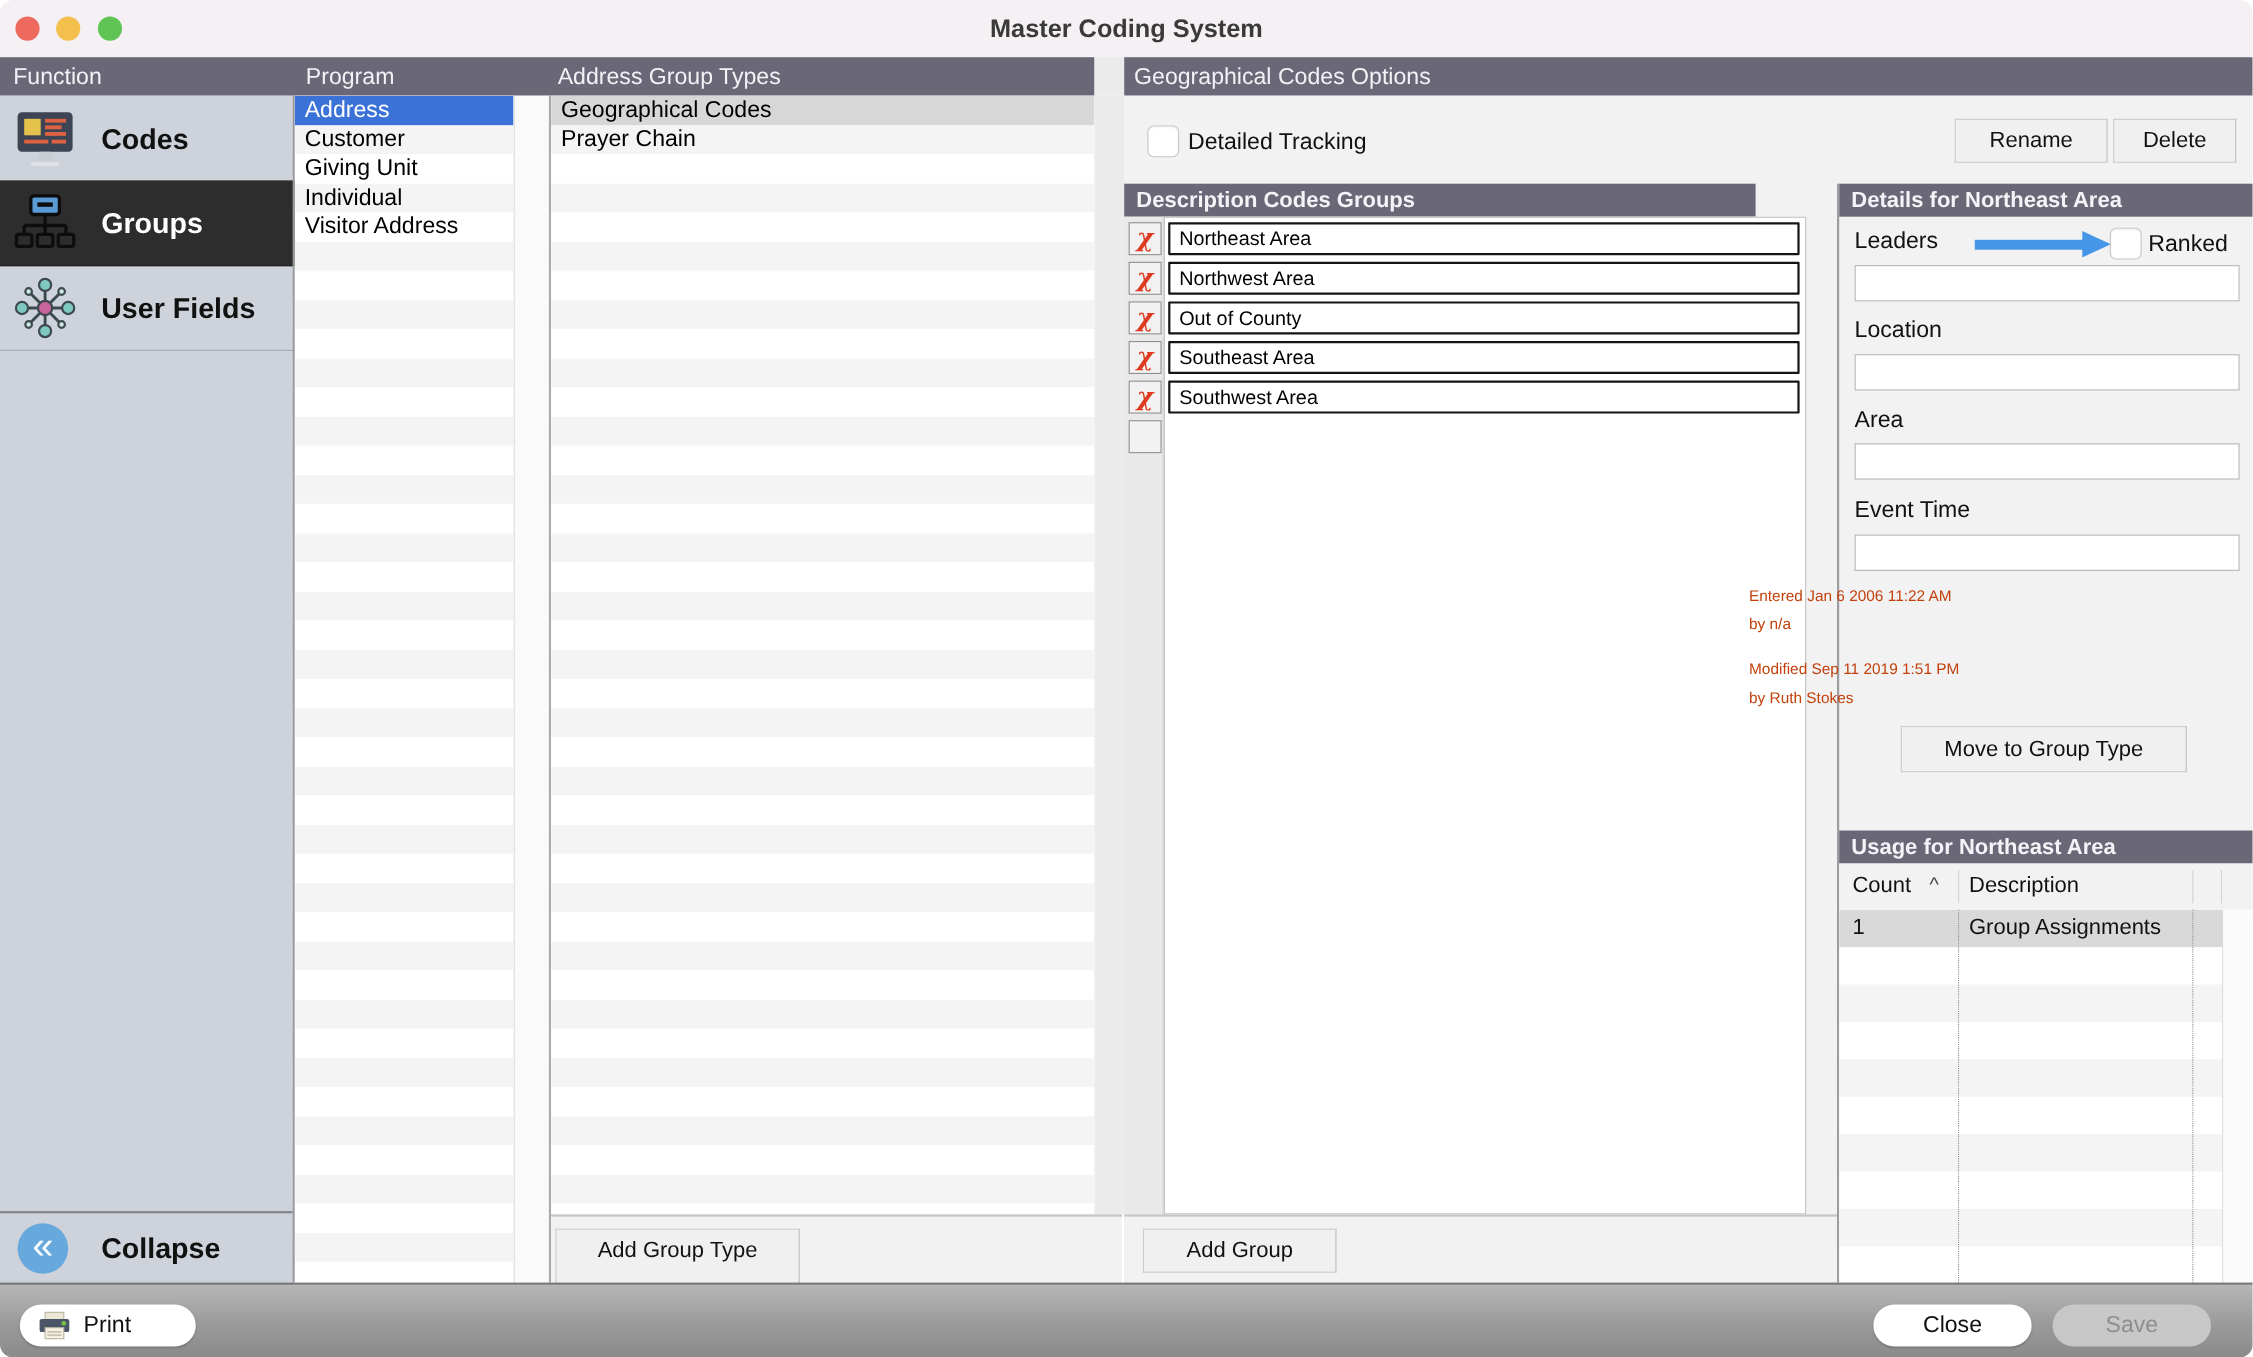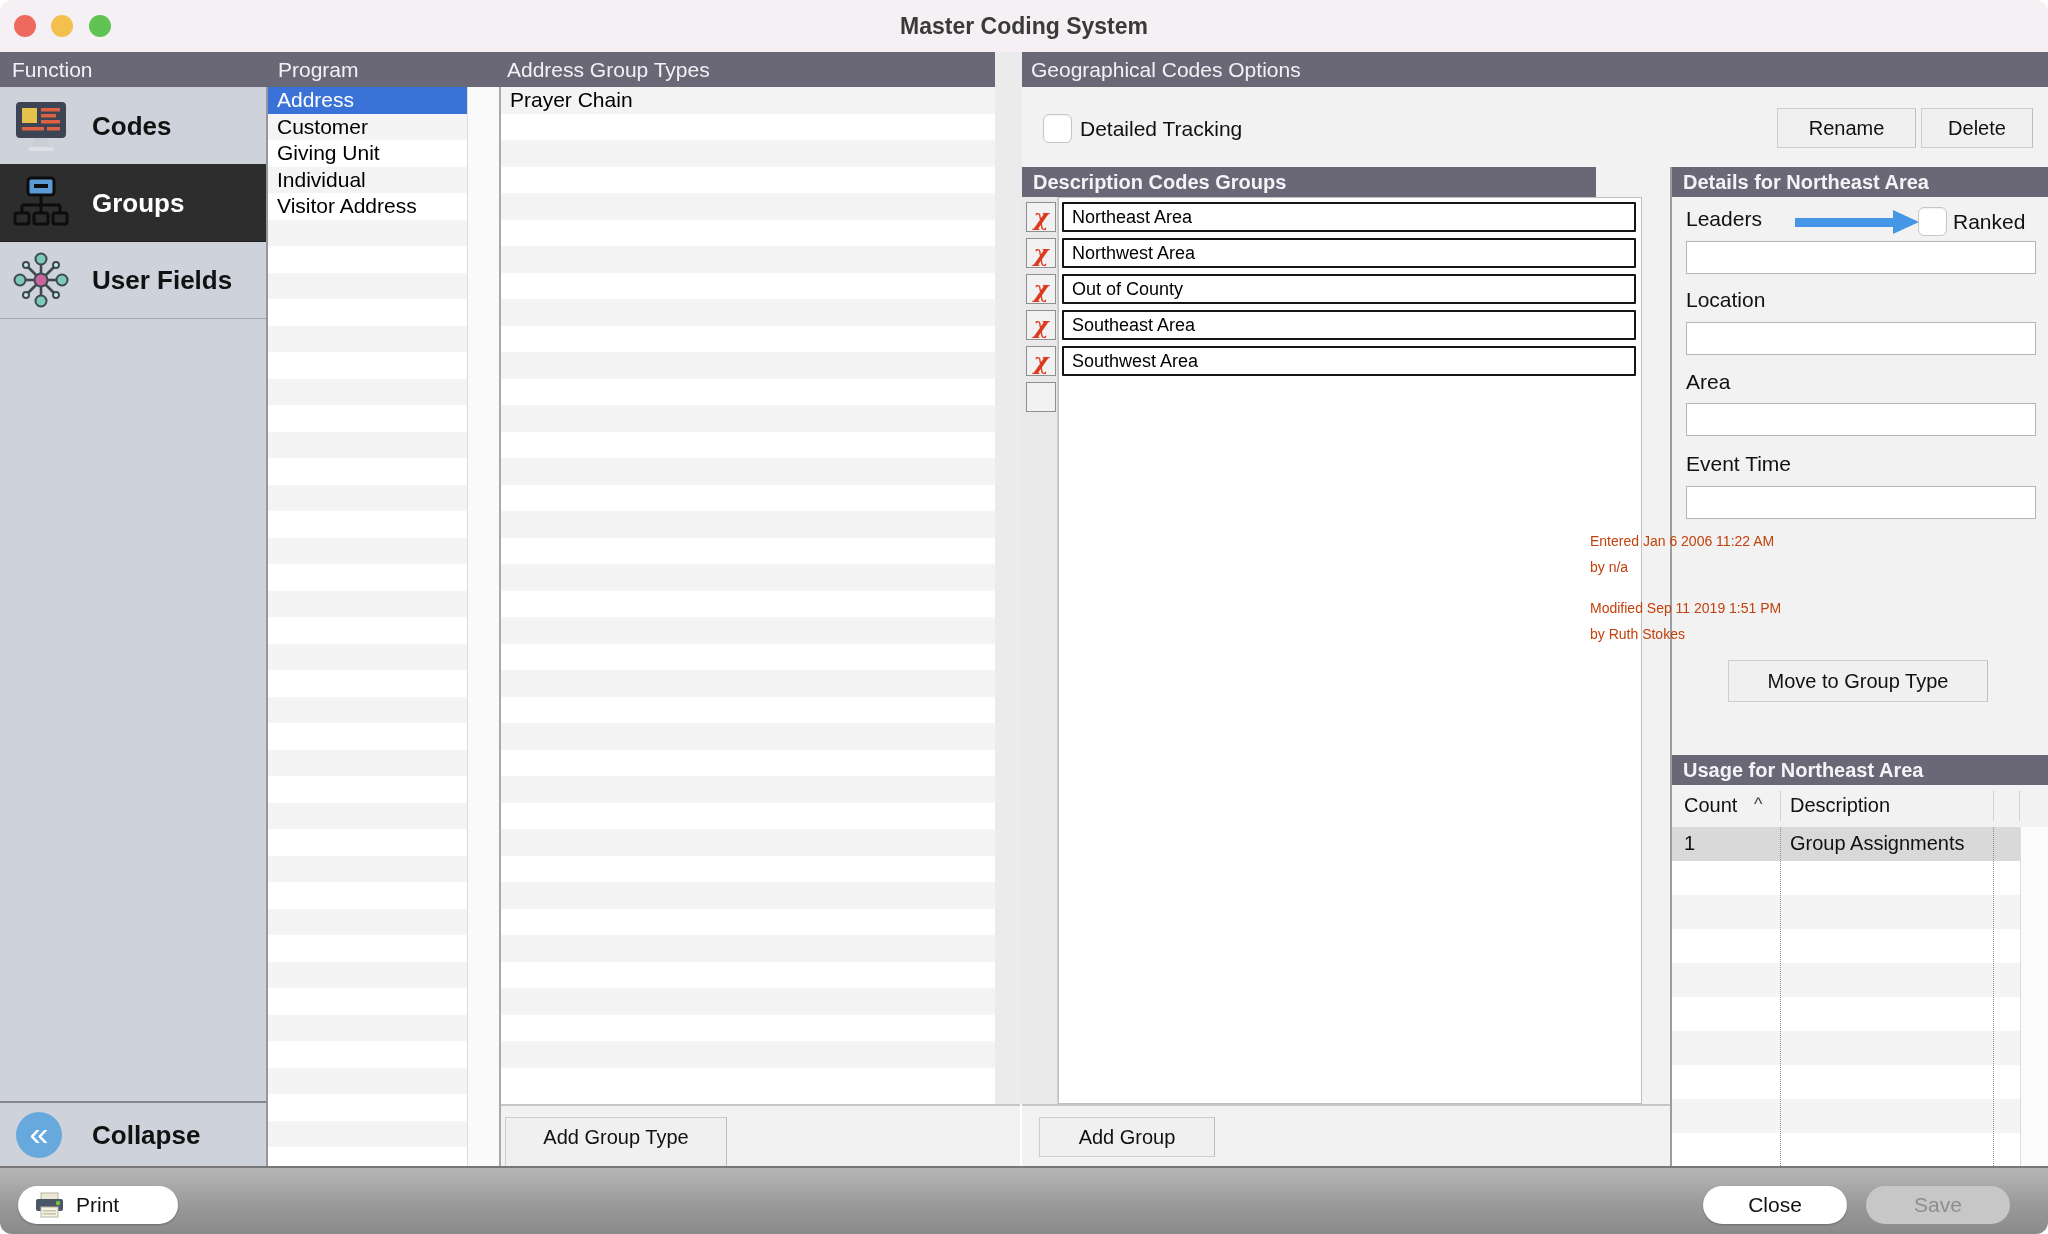--- a/index.html
+++ b/index.html
@@ -232,20 +232,21 @@
       <div class="list-row"></div>
       <div class="list-row stripe"></div>
       <div class="list-row"></div>
       <div class="list-row stripe"></div>
       <div class="list-row"></div>
     </div>
   <div class="abs" id="program-scroll"></div>
   <div class="abs" id="divider1"></div>
 
   <div class="abs" id="grouptype-list">
+      <div class="list-row sel-gray">Geographical Codes</div>
       <div class="list-row stripe">Prayer Chain</div>
       <div class="list-row"></div>
       <div class="list-row stripe"></div>
       <div class="list-row"></div>
       <div class="list-row stripe"></div>
       <div class="list-row"></div>
       <div class="list-row stripe"></div>
       <div class="list-row"></div>
       <div class="list-row stripe"></div>
       <div class="list-row"></div>

